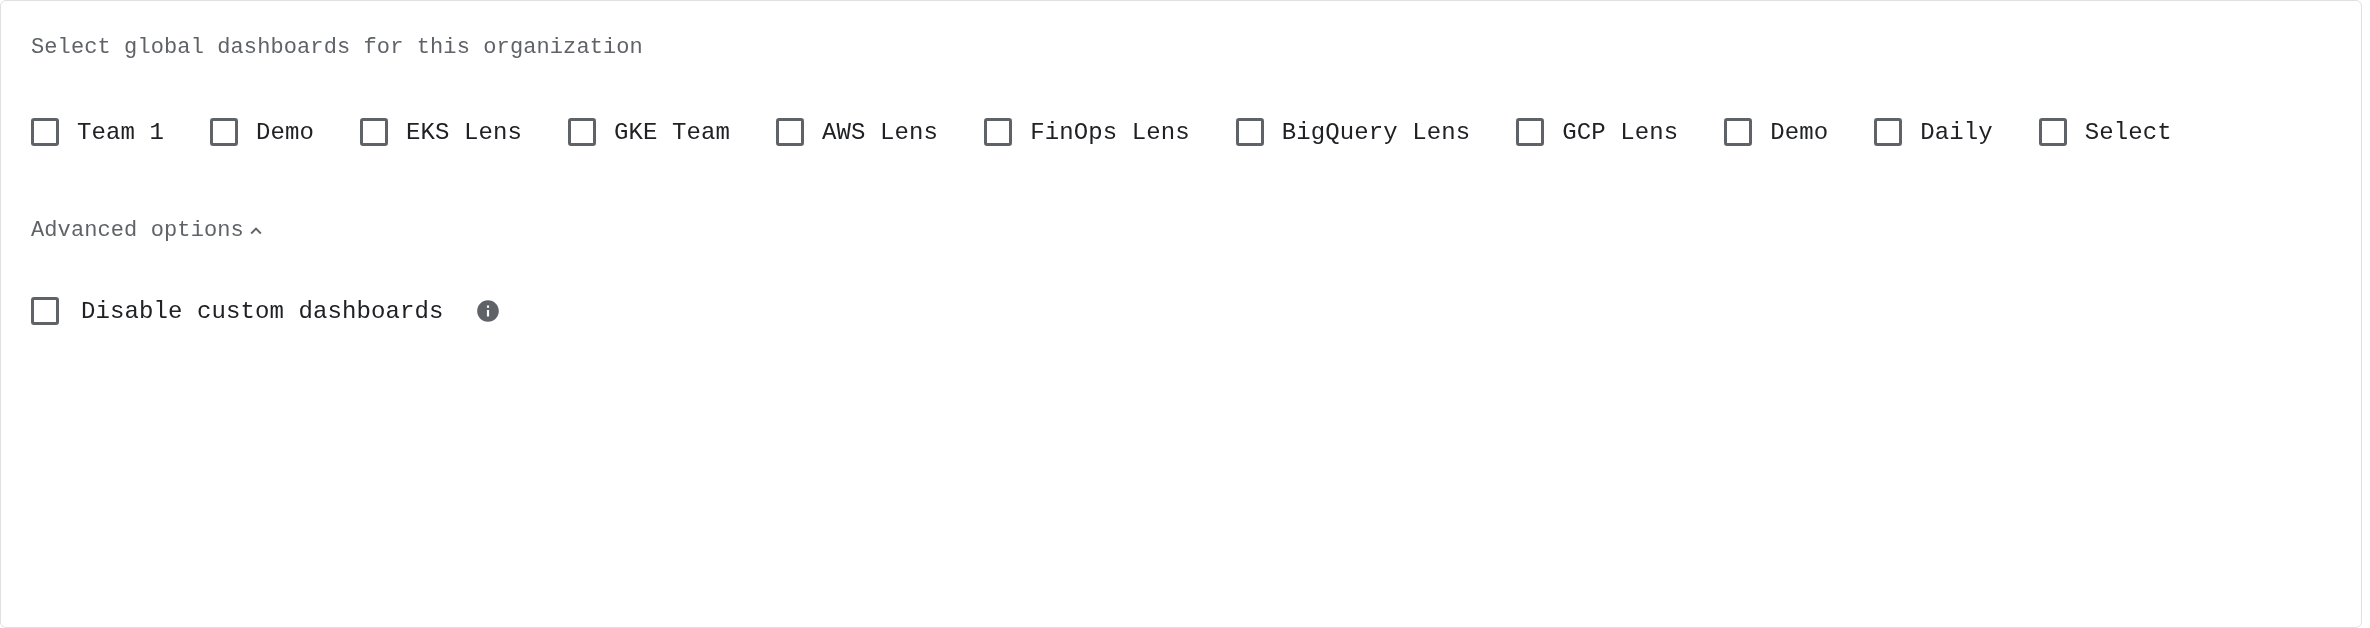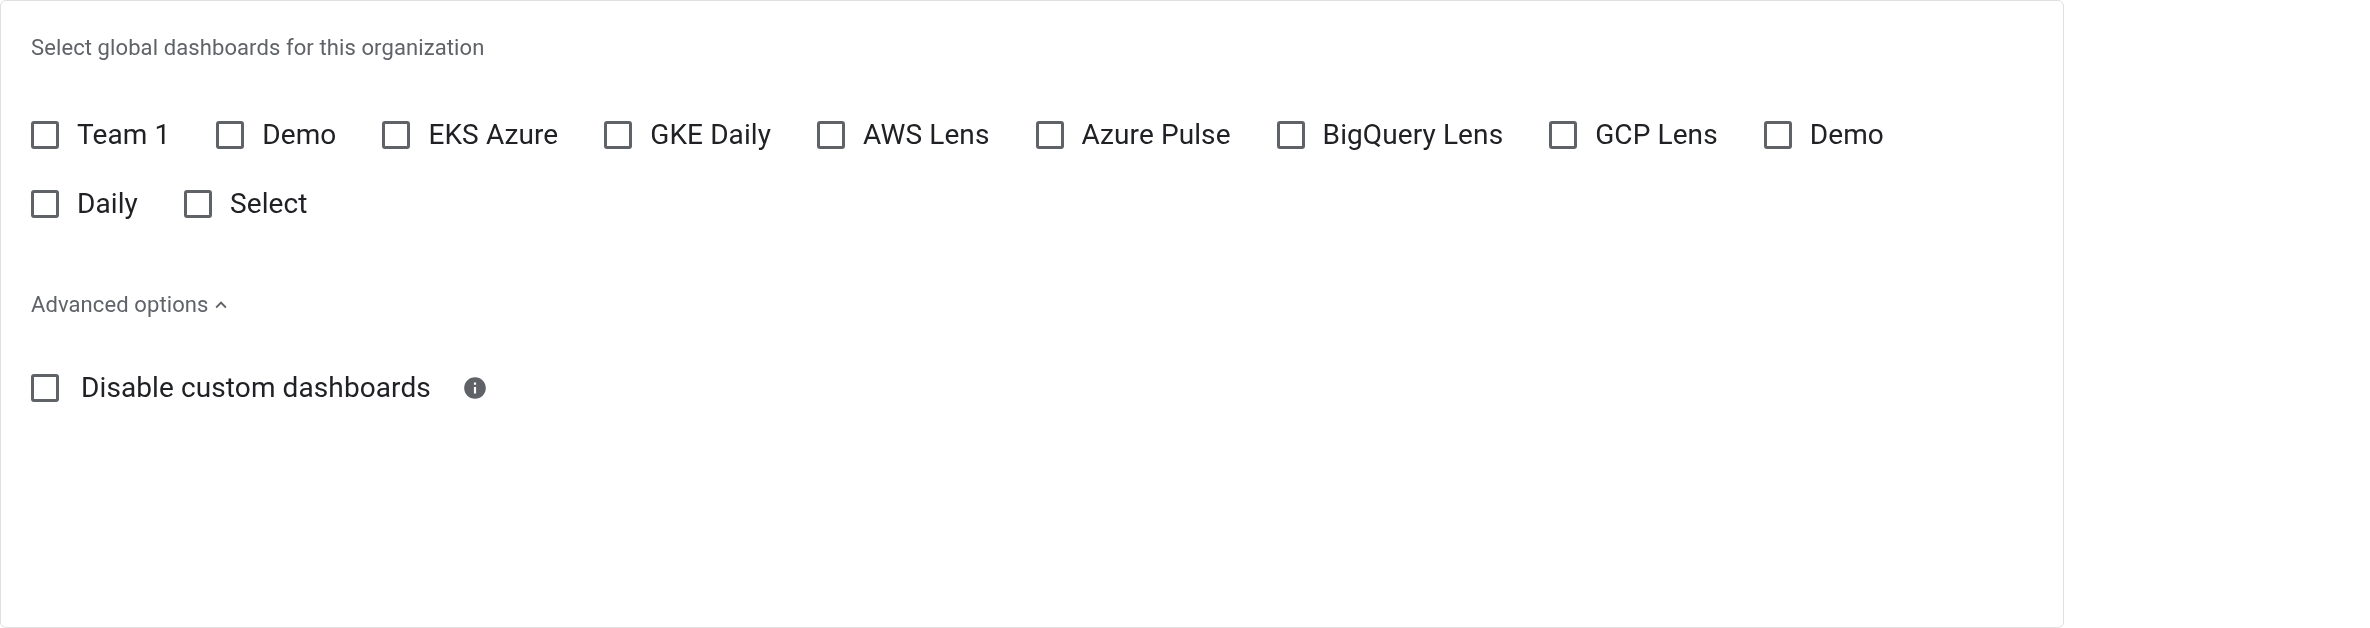--- a/index.html
+++ b/index.html
@@ -7,25 +7,26 @@
       margin: 0;
       padding: 0;
     }
     body {
       font-family: Roboto, "Helvetica Neue", Arial, sans-serif;
       background: #ffffff;
       color: #202124;
       padding: 0;
     }
     .panel {
-      width: 2064px;
+      width: 2362px;
       min-height: 628px;
       border: 1px solid #e0e0e0;
       border-radius: 6px;
       padding: 34px 30px 30px 30px;
+      font-family: Liberation Mono, monospace;
     }
     .section-label {
       font-size: 22px;
       color: #5f6368;
       font-weight: 400;
       margin-bottom: 58px;
       letter-spacing: 0.1px;
     }
     .checkbox-row {
       display: flex;
@@ -43,21 +44,21 @@
     }
     .checkbox-box {
       width: 28px;
       height: 28px;
       border: 3px solid #5f6368;
       border-radius: 3px;
       flex-shrink: 0;
       display: inline-block;
     }
     .checkbox-label {
-      font-size: 28px;
+      font-size: 24px;
       color: #202124;
       font-weight: 400;
       letter-spacing: 0.1px;
     }
     .advanced-toggle {
       display: inline-flex;
       align-items: center;
       gap: 0;
       cursor: pointer;
       margin-bottom: 54px;
@@ -121,36 +122,36 @@
     </label>
 
     <label class="checkbox-item">
       <span class="checkbox-box"></span>
       <span class="checkbox-label">Demo</span>
     </label>
 
 
     <label class="checkbox-item">
       <span class="checkbox-box"></span>
-      <span class="checkbox-label">EKS Azure</span>
-    </label>
-
-    <label class="checkbox-item">
-      <span class="checkbox-box"></span>
-      <span class="checkbox-label">GKE Daily</span>
+      <span class="checkbox-label">EKS Lens</span>
+    </label>
+
+    <label class="checkbox-item">
+      <span class="checkbox-box"></span>
+      <span class="checkbox-label">GKE Team</span>
     </label>
 
     <label class="checkbox-item">
       <span class="checkbox-box"></span>
       <span class="checkbox-label">AWS Lens</span>
     </label>
 
     <label class="checkbox-item">
       <span class="checkbox-box"></span>
-      <span class="checkbox-label">Azure Pulse</span>
+      <span class="checkbox-label">FinOps Lens</span>
     </label>
 
     <label class="checkbox-item">
       <span class="checkbox-box"></span>
       <span class="checkbox-label">BigQuery Lens</span>
     </label>
 
     <label class="checkbox-item">
       <span class="checkbox-box"></span>
       <span class="checkbox-label">GCP Lens</span>

